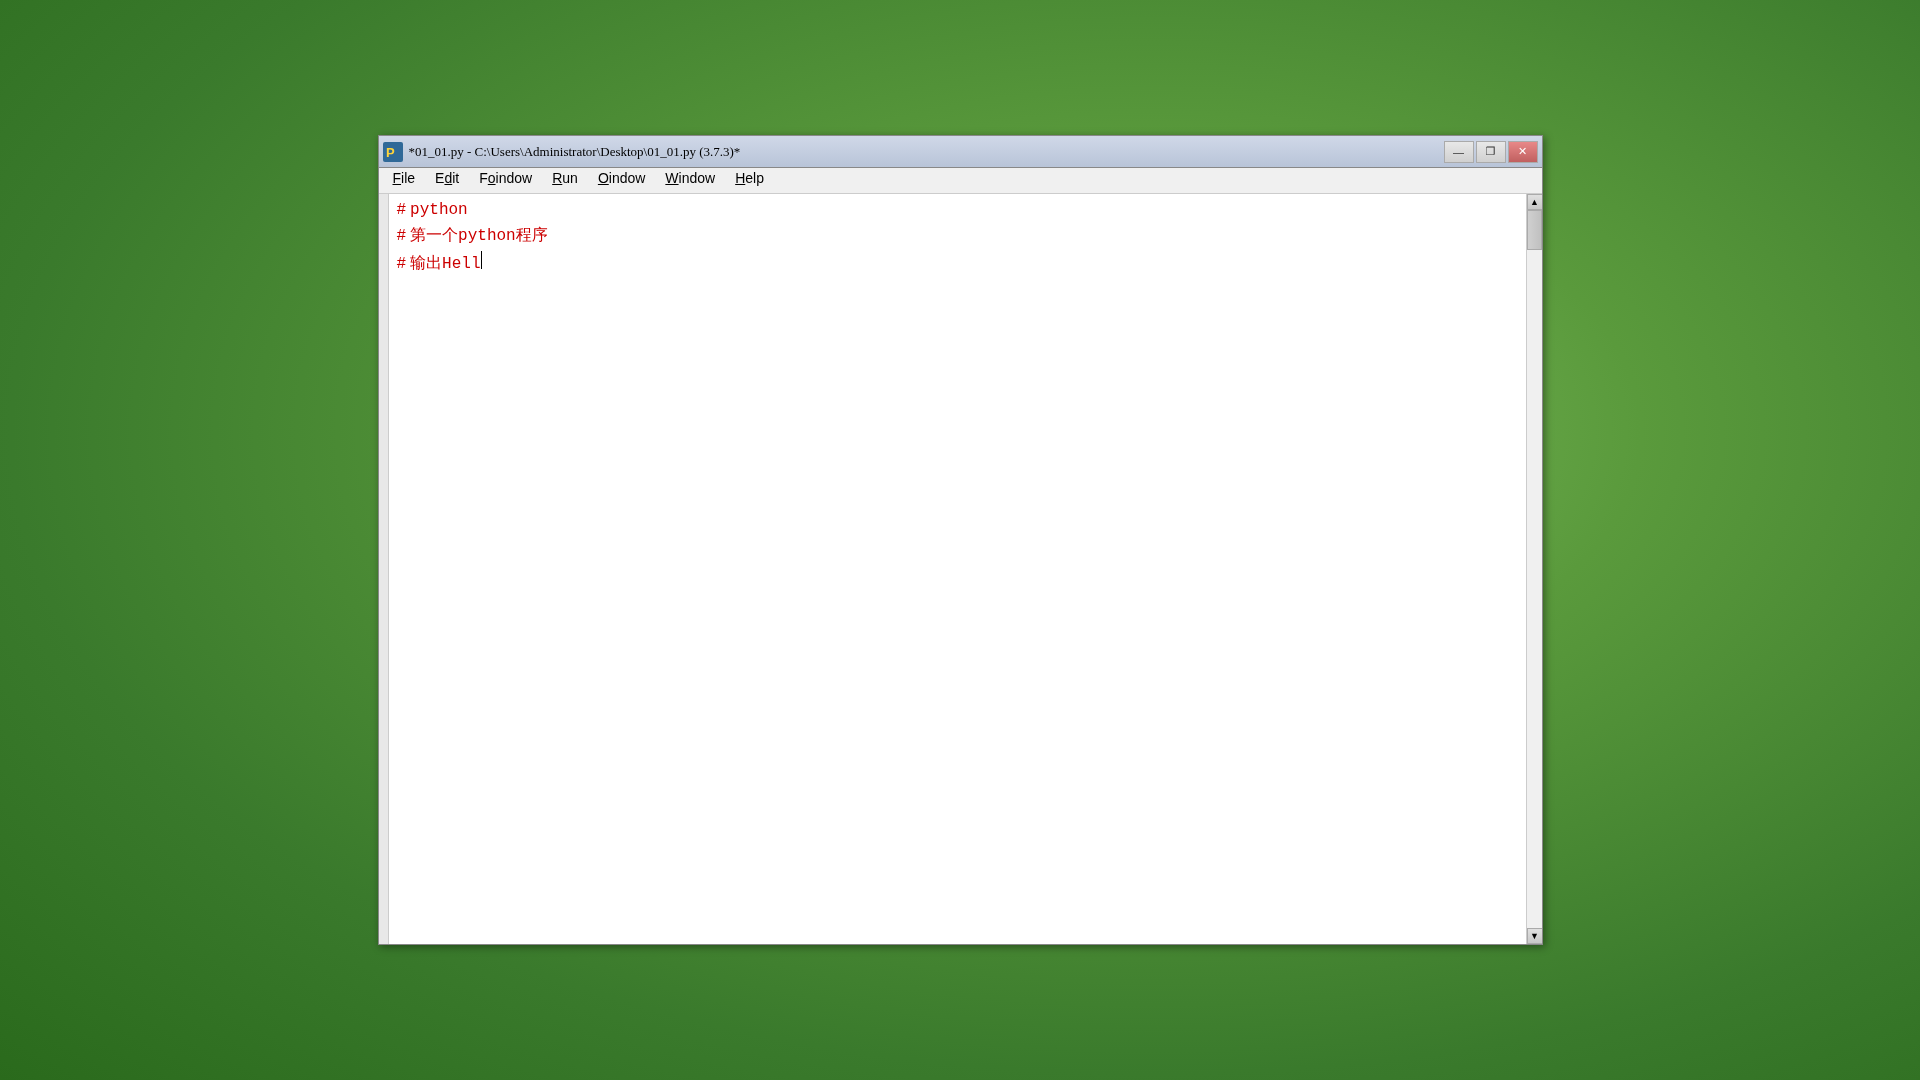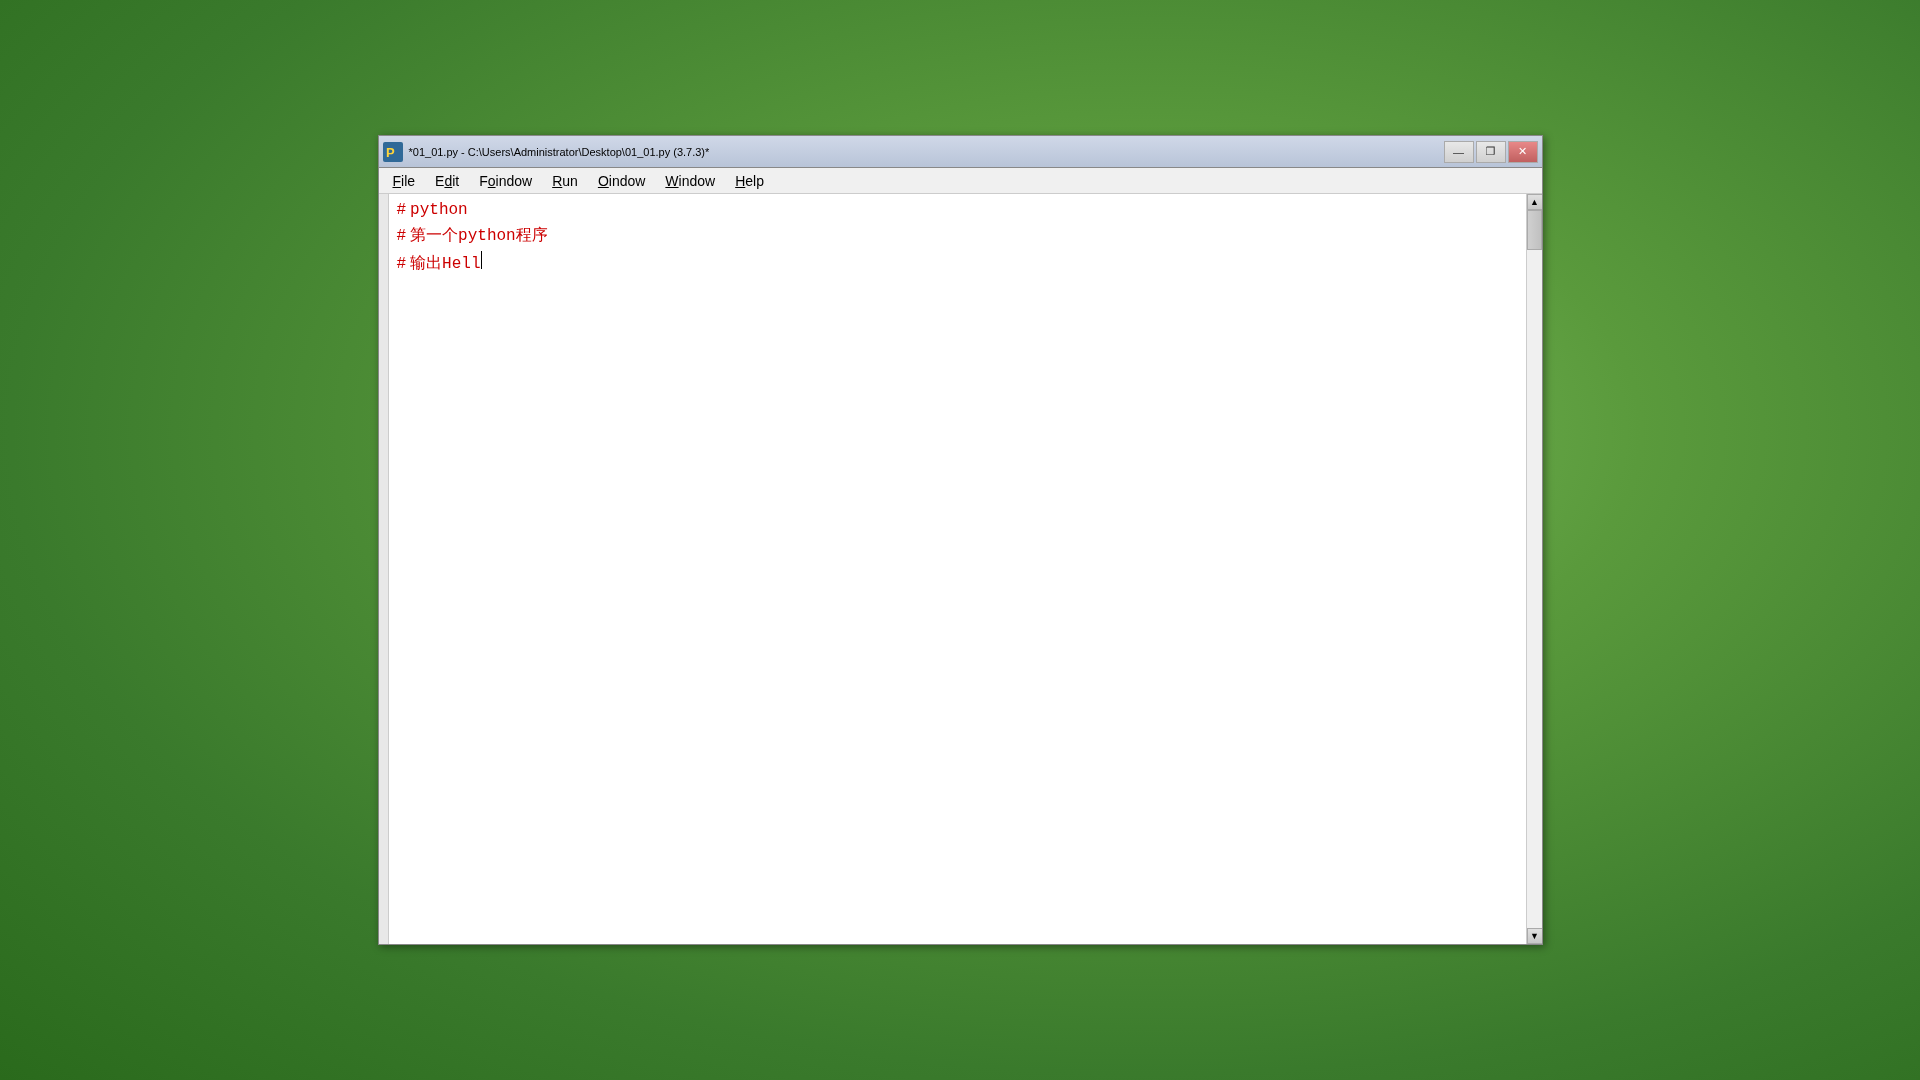--- a/index.html
+++ b/index.html
@@ -48,23 +48,23 @@
 
     .title-bar-icon {
       width: 20px;
       height: 20px;
       margin-right: 6px;
       flex-shrink: 0;
     }
 
     .title-bar-text {
       flex: 1;
-      font-size: 11px;
+      font-size: 13px;
       color: #000;
-      font-family: Liberation Sans, sans-serif;
+      font-family: Liberation Serif, serif;
     }
 
     .title-bar-buttons {
       display: flex;
       gap: 2px;
     }
 
     .tb-btn {
       width: 30px;
       height: 22px;
@@ -82,22 +82,21 @@
       background: linear-gradient(to bottom, #e88888, #c06060);
       color: #fff;
     }
 
     
     .menu-bar {
       height: 26px;
       background: #f0f0f0;
       border-bottom: 1px solid #ccc;
       display: flex;
-      align-items: center;
-      padding: 12px 4px;
+      padding: 0 4px;
     }
 
     .menu-item {
       padding: 2px 10px;
       font-size: 14px;
       color: #000;
       cursor: pointer;
       font-family: 'Segoe UI', sans-serif;
     }
 

